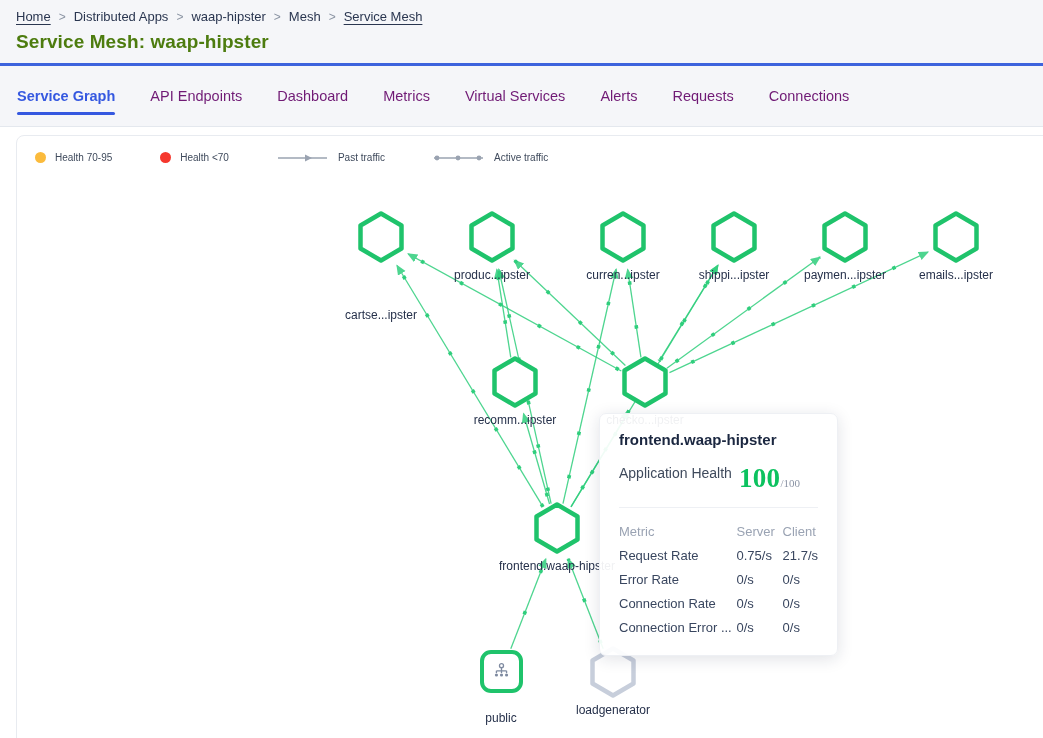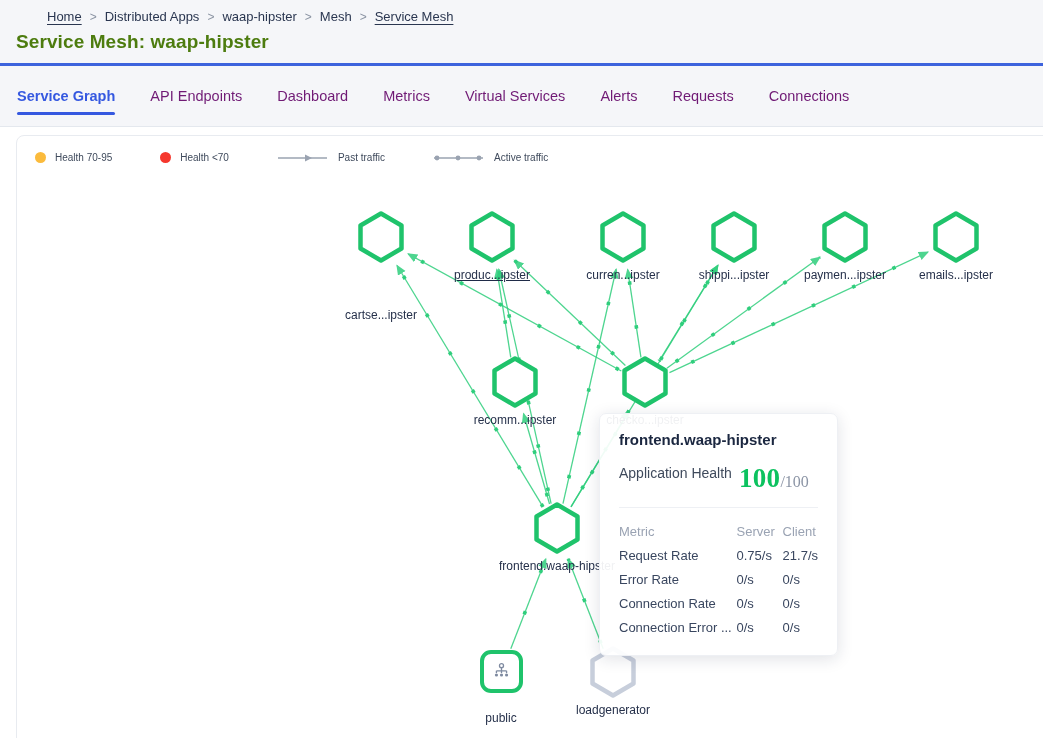--- a/index.html
+++ b/index.html
@@ -1,21 +1,21 @@
 <!DOCTYPE html>
 <html><head>
 <meta charset="utf-8">
 <style>
   * { margin:0; padding:0; box-sizing:border-box; }
   html,body { width:1043px; height:738px; overflow:hidden; background:#fff;
     font-family:"Liberation Sans", sans-serif; color:#1f2b48; }
 
   
   .header { background:#f5f6f9; padding:9px 16px 10px; border-bottom:3px solid #3d63dd; }
-  .crumbs { display:flex; align-items:flex-end; gap:8px; font-size:13px; color:#2a3650;margin-left:31px; }
+  .crumbs { display:flex; align-items:flex-end; gap:8px; font-size:13px; color:#2a3650; }
   .crumb.link { text-decoration:underline; text-underline-offset:3px; cursor:pointer; }
   .crumb-sep { color:#8b94a3; font-size:12px; }
   .page-title { margin-top:7px; font-size:19px; font-weight:600; color:#4d7c0f; letter-spacing:.1px; }
 
   
   .tabbar { background:#f5f6f9; height:61px; display:flex; align-items:stretch;
     padding:0 17px; gap:35px; border-bottom:1px solid #e4e8ee; }
   .tab { display:flex; align-items:center; font-size:14.5px; color:#701a75;
     position:relative; cursor:pointer; white-space:nowrap; }
   .tab.active { color:#3558e0; font-weight:700; }
@@ -46,21 +46,21 @@
 
   
   .tooltip { position:absolute; left:582px; top:277px; width:239px;
     background:rgba(255,255,255,.93); border:1px solid #eef0f4; border-radius:7px;
     box-shadow:0 3px 16px rgba(20,30,60,.13); padding:17px 19px 16px; }
   .tt-title { font-size:15px; font-weight:700; color:#1b2740; margin-bottom:15px; }
   .tt-health { display:flex; align-items:flex-start; }
   .tt-health-label { width:120px; font-size:14px; color:#3f4a5c; line-height:1.55; }
   .tt-health-value { display:flex; align-items:baseline;font-family:Liberation Serif, serif; }
   .tt-score { font-size:27px; font-weight:800; color:#0cc25f; letter-spacing:.3px; }
-  .tt-total { font-size:16px; color:#8b94a5;text-align:center; }
+  .tt-total { font-size:11px; color:#8b94a5;text-align:center; }
   .tt-div { height:1px; background:#eef0f4; margin:13px 0 11px; }
   .tt-table { width:100%; font-size:13px; border-collapse:collapse; }
   .tt-table td { padding:4.5px 0; color:#39465f; }
   .tt-table .hdr td { color:#9aa3b3; }
   .tt-table td.c1 { width:120px; white-space:nowrap; overflow:hidden; text-overflow:ellipsis; max-width:120px; }
   .tt-table td.c2 { width:50px; }
 </style>
 </head>
 <body>
 
@@ -157,21 +157,21 @@
           <line x1="493.7860490511836" y1="512.835873868385" x2="528.7641659041966" y2="422.89214481778015" stroke="#2fce7c" stroke-width="3.6" stroke-dasharray="3.4 41" stroke-dashoffset="-37"></line>
           <line x1="586.2139509488164" y1="512.835873868385" x2="551.2358340958034" y2="422.89214481778015" stroke="#2fce7c" stroke-width="1.3" opacity="0.85" marker-end="url(#arr)"></line>
           <line x1="586.2139509488164" y1="512.835873868385" x2="551.2358340958034" y2="422.89214481778015" stroke="#2fce7c" stroke-width="3.6" stroke-dasharray="3.4 41" stroke-dashoffset="-6"></line>
         </svg>
         <div class="gnode" style="left: 309px; top: 75px; gap: 40px;">
           <svg width="46" height="52" viewBox="0 0 46 52">
             <polygon points="23,2.5 43.5,14.5 43.5,37.5 23,49.5 2.5,37.5 2.5,14.5" fill="#fff" stroke="#1fc36b" stroke-width="4.5" stroke-linejoin="round"></polygon>
           </svg>
           <div class="glabel">cartse...ipster</div>
         </div>
-        <div class="gnode" style="left: 420px; top: 75px; text-decoration: underline;">
+        <div class="gnode" style="left: 420px; top: 75px;">
           <svg width="46" height="52" viewBox="0 0 46 52">
             <polygon points="23,2.5 43.5,14.5 43.5,37.5 23,49.5 2.5,37.5 2.5,14.5" fill="#fff" stroke="#1fc36b" stroke-width="4.5" stroke-linejoin="round"></polygon>
           </svg>
           <div class="glabel">produc...ipster</div>
         </div>
         <div class="gnode" style="left: 551px; top: 75px;">
           <svg width="46" height="52" viewBox="0 0 46 52">
             <polygon points="23,2.5 43.5,14.5 43.5,37.5 23,49.5 2.5,37.5 2.5,14.5" fill="#fff" stroke="#1fc36b" stroke-width="4.5" stroke-linejoin="round"></polygon>
           </svg>
           <div class="glabel">curren...ipster</div>

